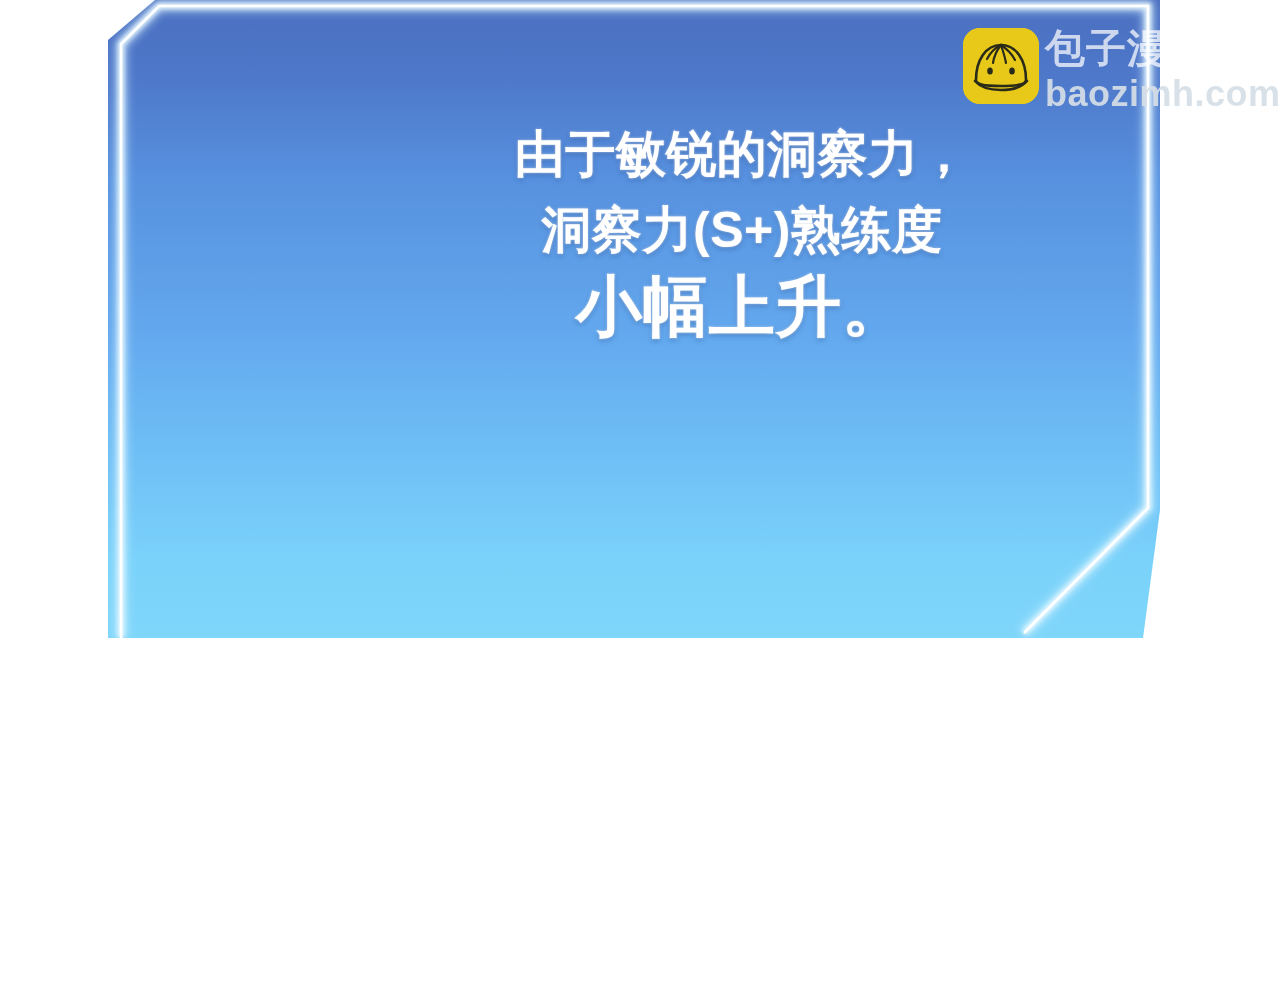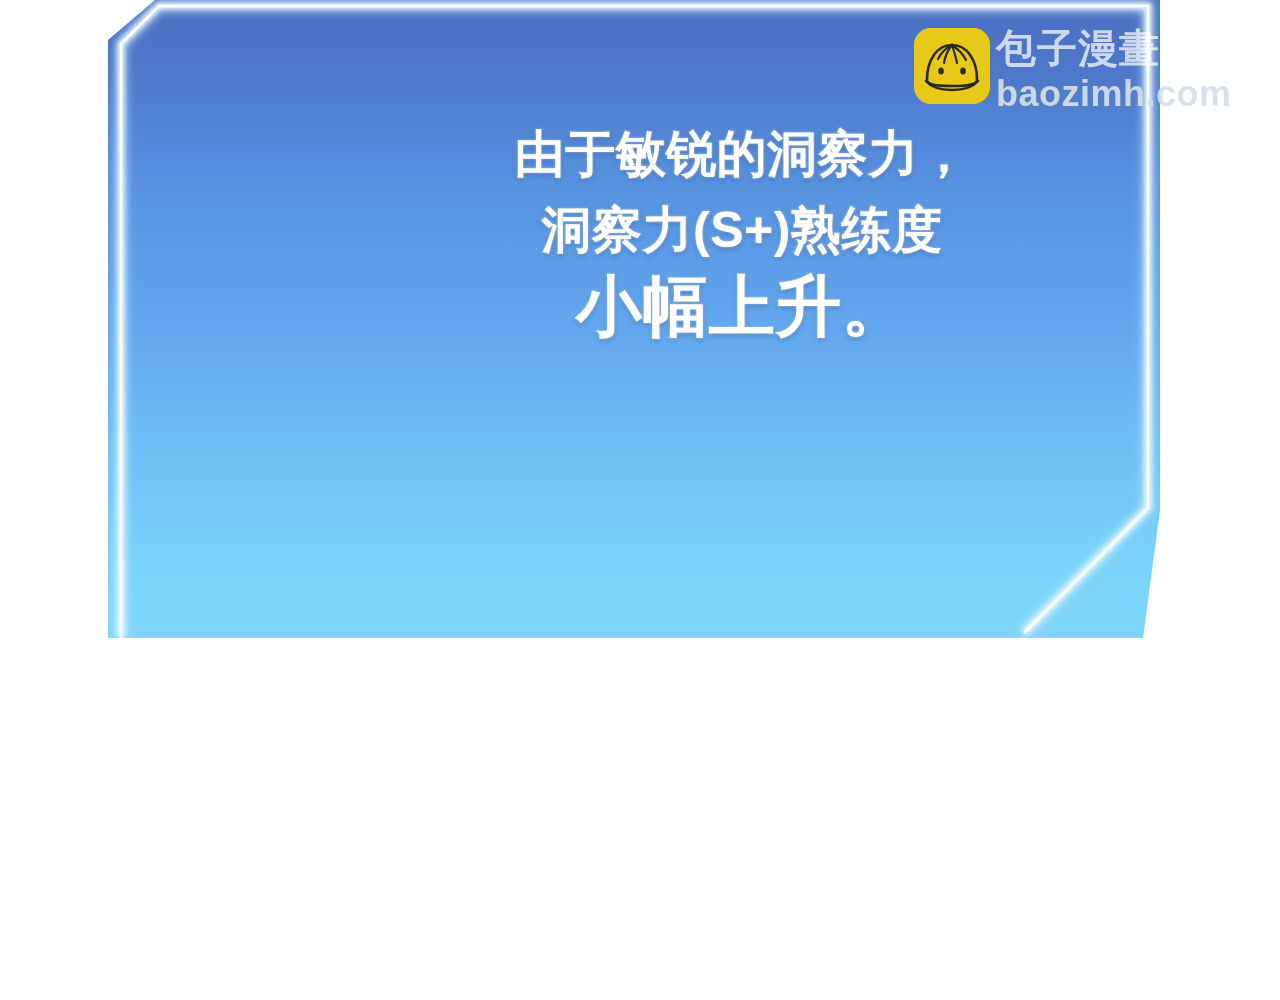--- a/index.html
+++ b/index.html
@@ -66,21 +66,21 @@
     white-space: nowrap;
   }
   #message-line-1 { top: 124px; font-size: 50px; line-height: 60px; }
   #message-line-2 { top: 200px; font-size: 50px; line-height: 60px; }
   #message-line-3 { top: 276px; font-size: 66px; line-height: 60px; }
   #skill-stat-line  { top: 427px; font-size: 50px; line-height: 60px; }
 
   
   #watermark {
     position: absolute;
-    left: 914px;
+    left: 963px;
     top: 28px;
     display: flex;
     align-items: flex-start;
     pointer-events: none;
   }
   #watermark-logo-icon {
     width: 76px;
     height: 76px;
     border-radius: 17px;
     background: #e8c919;

